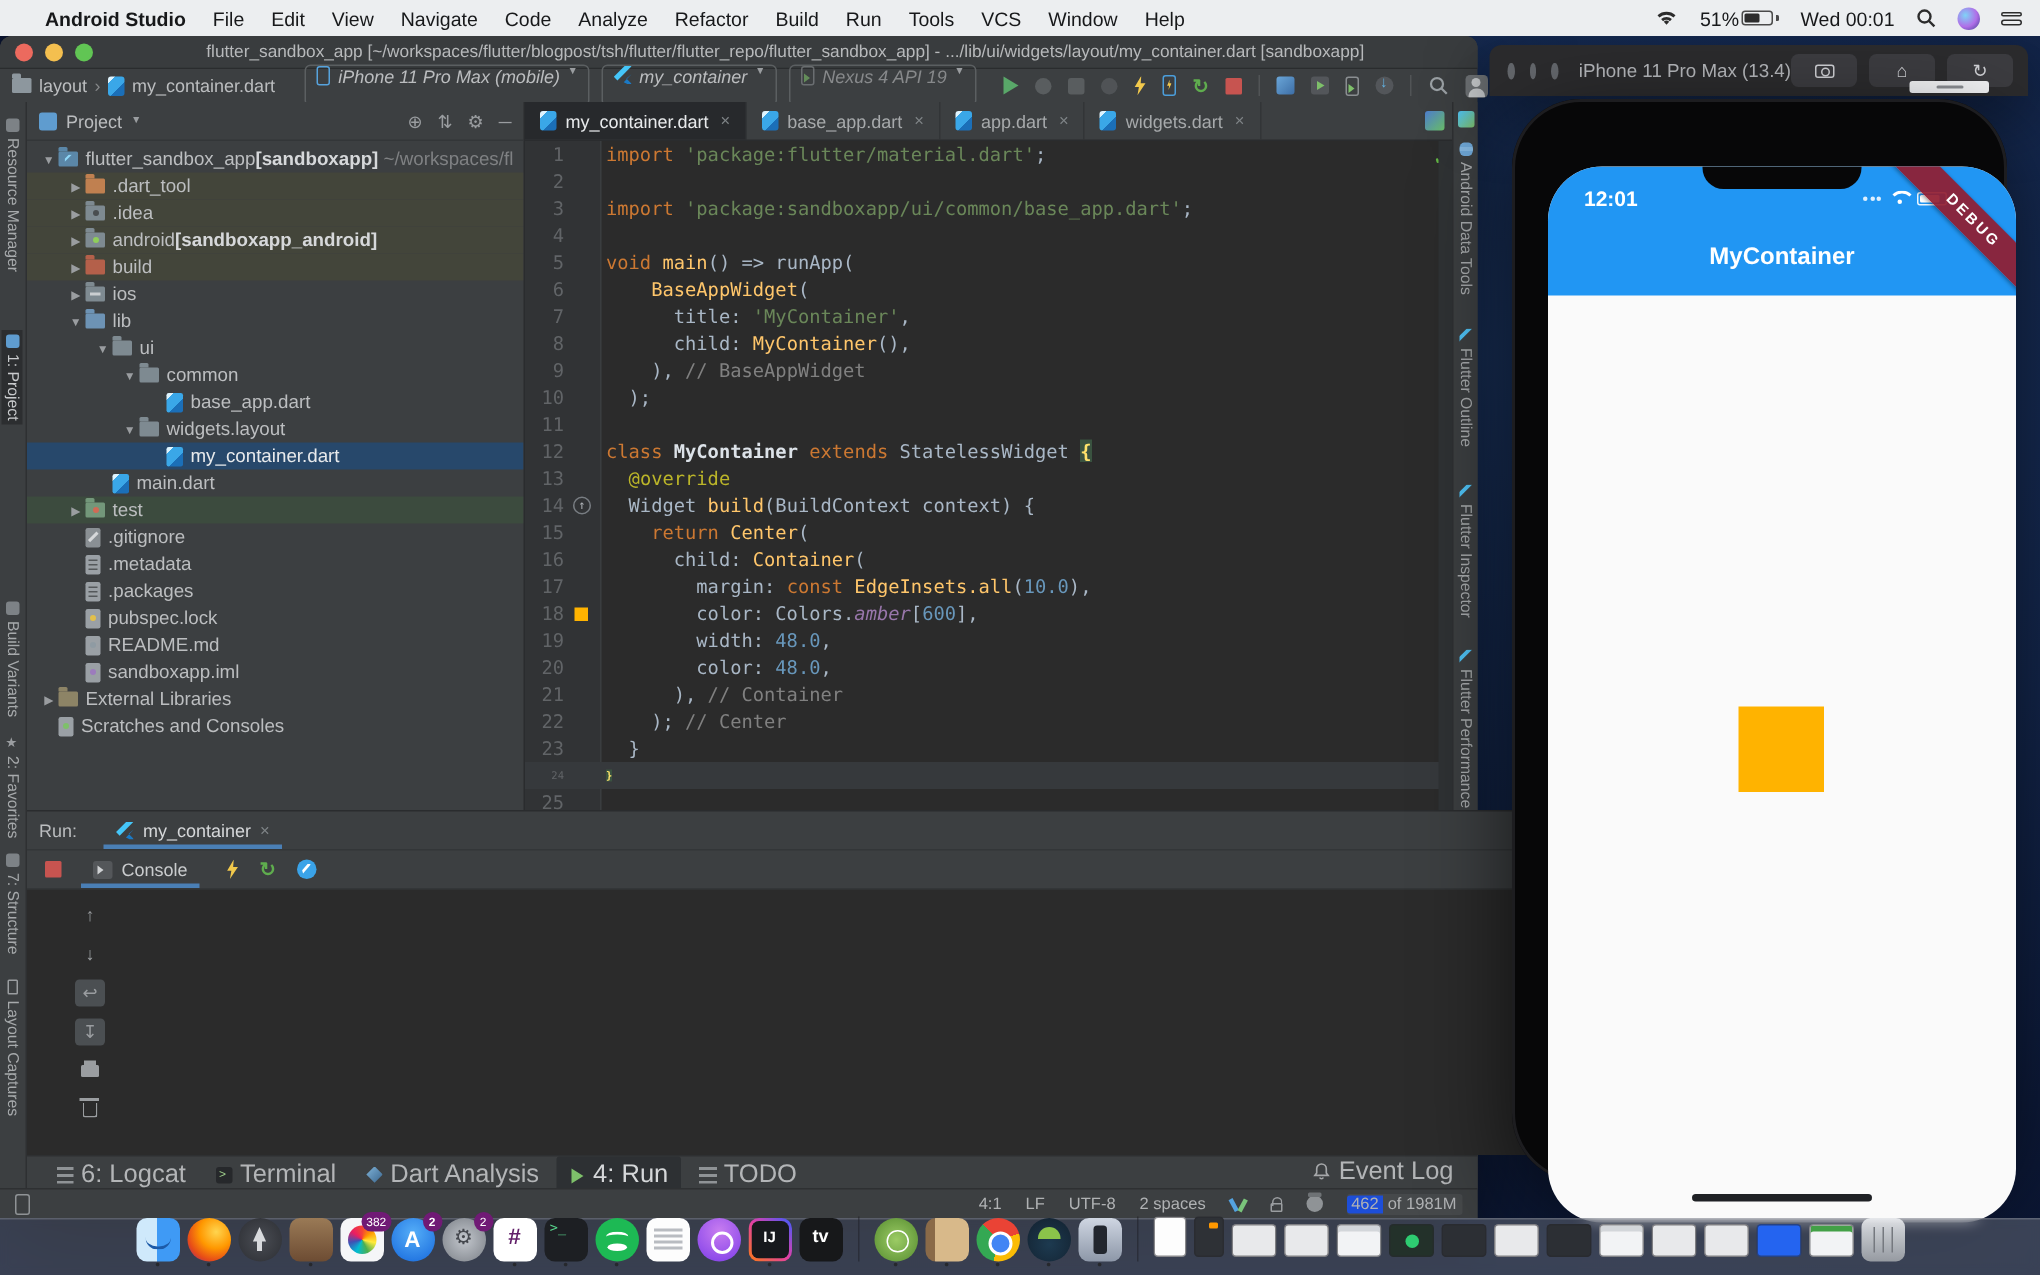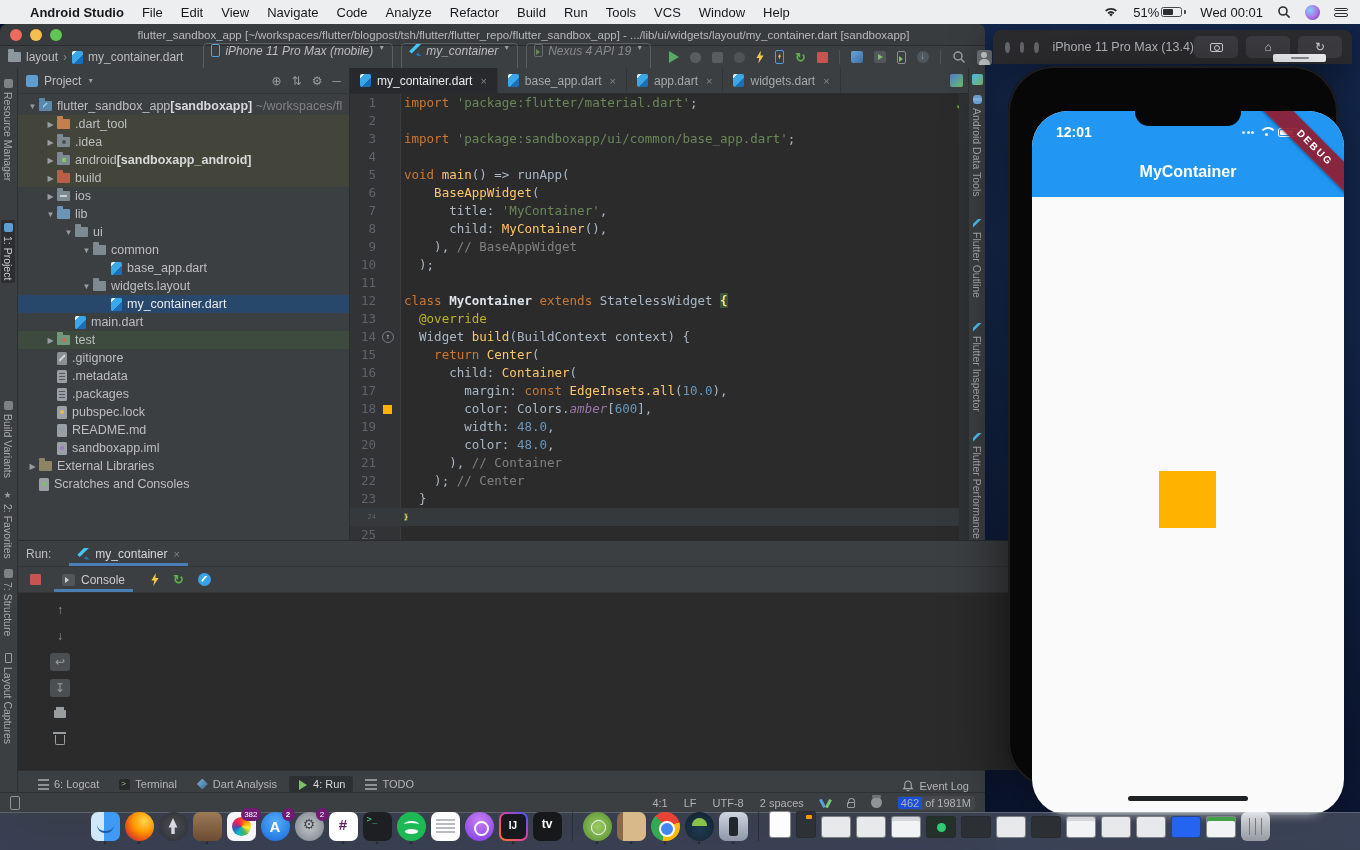--- a/index.html
+++ b/index.html
@@ -164,21 +164,21 @@
   .printer::before{content:"";position:absolute;left:2px;top:-3px;width:8px;height:3px;background:#9a9da0;}
   .trash{width:10px;height:10px;border:1.5px solid #9a9da0;border-top:none;border-radius:0 0 2px 2px;position:relative;}
   .trash::before{content:"";position:absolute;left:-3px;top:-3px;width:13px;height:1.5px;background:#9a9da0;}
   .pin{width:6px;height:6px;border:1.5px solid #9a9da0;border-radius:50%;position:relative;margin-left:5px;}
   .pin::after{content:"";position:absolute;left:2px;top:6px;width:1.5px;height:5px;background:#9a9da0;}
   #con-text{position:absolute;left:66px;top:4px;font-family:"DejaVu Sans Mono",monospace;font-size:13px;color:#c2c4c6;line-height:18px;}
   #con-text .caretbar{width:1.5px;height:14px;background:#cfd2d4;margin-top:2px;}
   #run-stop{position:absolute;left:12px;top:33px;}
 
   
-  #bottombar{position:absolute;left:18px;top:746px;width:967px;height:22px;background:#3c3f41;border-top:1px solid #2e3032;display:flex;align-items:flex-end;padding-left:12px;gap:20px;font-size:11px;color:#b3b5b7;}
+  #bottombar{position:absolute;left:18px;top:746px;width:967px;height:22px;background:#3c3f41;border-top:1px solid #2e3032;display:flex;align-items:flex-start;padding-left:12px;gap:20px;font-size:17px;color:#b3b5b7;}
   .bitem{display:flex;align-items:center;gap:5px;padding:2px 8px;border-radius:2px;}
   .bitem.active{background:#2d3033;color:#d5d7d9;}
   .bic{width:11px;height:11px;display:inline-block;position:relative;}
   .bic.logcat{background:repeating-linear-gradient(#8f9396 0 2px,transparent 2px 4.5px);}
   .bic.term{background:#26282b;border-radius:2px;}
   .bic.term::after{content:">";color:#9fd08c;font-size:8px;position:absolute;left:2px;top:0;}
   .bic.dart{background:linear-gradient(135deg,#7fb3d8,#39648c);clip-path:polygon(50% 0,100% 50%,50% 100%,0 50%);}
   .bic.run::after{content:"";position:absolute;left:2px;top:1px;border-left:8px solid #7ec06a;border-top:5px solid transparent;border-bottom:5px solid transparent;}
   .bic.todo{background:repeating-linear-gradient(#8f9396 0 2px,transparent 2px 4.5px);width:12px;}
   #bottombar .evlog{margin-left:auto;margin-right:16px;display:flex;align-items:center;gap:5px;}

